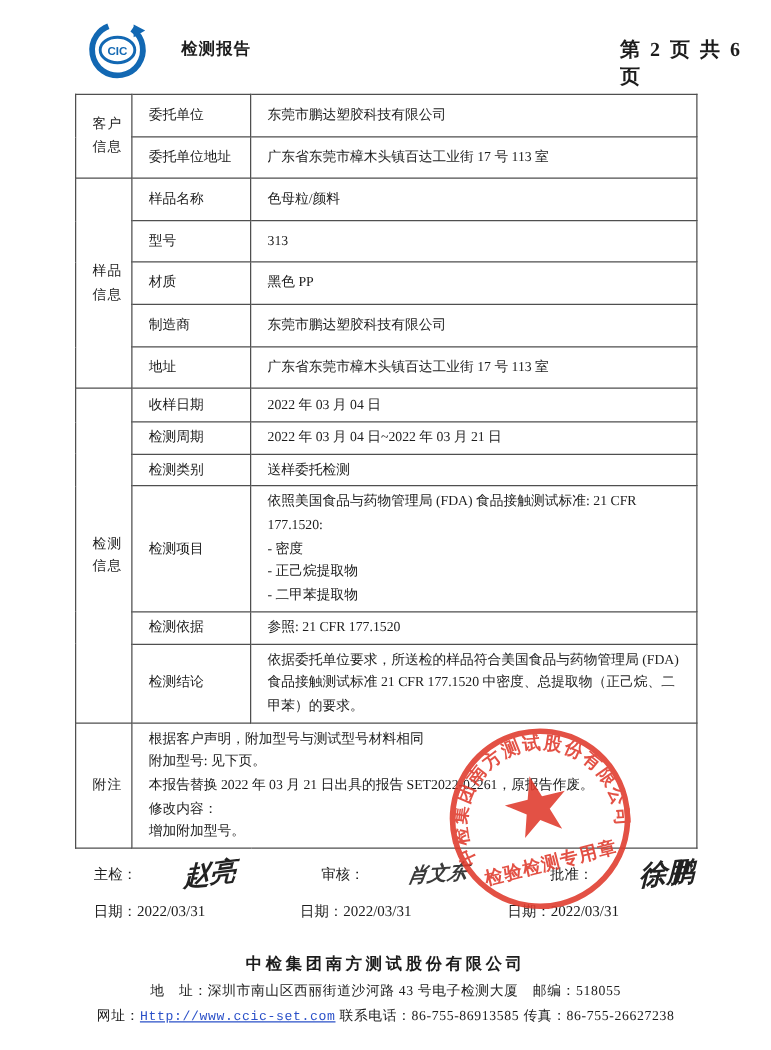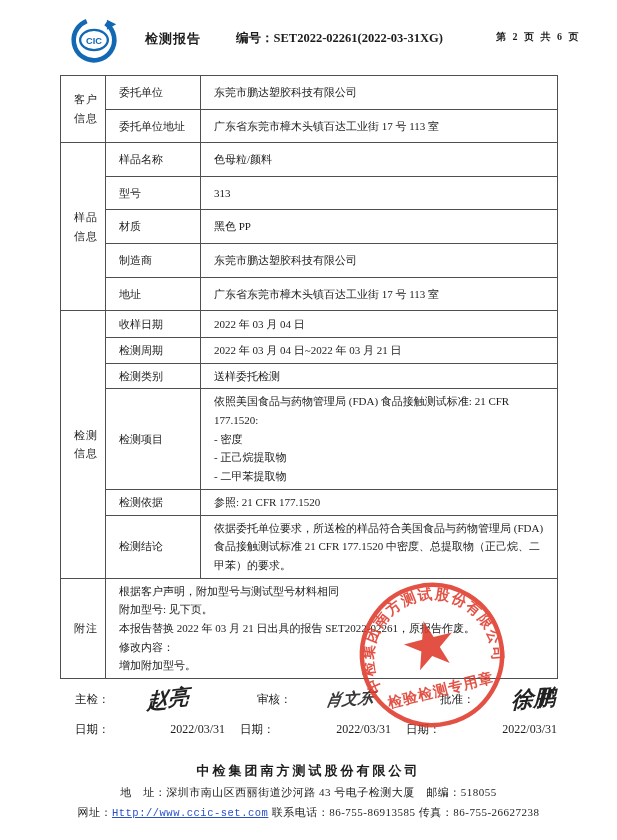--- a/index.html
+++ b/index.html
@@ -17,21 +17,21 @@
   .hdr-title {
     position:absolute; left:145px; top:30px;
     font-size:13px; font-weight:bold; letter-spacing:1px;
   }
   .hdr-no {
     position:absolute; left:236px; top:30px;
     font-size:12.5px; font-weight:bold;
   }
   .hdr-page {
     position:absolute; left:496px; top:30px;
-    font-size:10px; font-weight:bold; letter-spacing:2px;text-align:center;
+    font-size:16px; font-weight:bold; letter-spacing:2px;
   }
 
   
   table.report {
     position:absolute; left:60px; top:75px;
     width:497px; border-collapse:collapse; table-layout:fixed;
   }
   table.report th, table.report td {
     border:1px solid #4f4f4f;
     font-size:11px; font-weight:normal;
@@ -54,21 +54,21 @@
   .sig-label, .date-label { font-size:11.5px; padding-left:15px; white-space:nowrap; }
   .sig-name {
     flex:1; text-align:center;
     font-family:"DejaVu Sans",cursive,sans-serif;
     font-style:italic; font-weight:bold;
     font-size:21px; color:#222;
     transform:rotate(-7deg) skewX(-8deg);
   }
   .sig-name.s2 { font-size:16px; color:#3a3a3a; transform:rotate(-4deg) skewX(-14deg); }
   .sig-name.s3 { font-size:22px; transform:rotate(-5deg) skewX(-6deg); }
-  .date-val { flex:1; text-align:right; font-size:12px; }
+  .date-val { flex:1; text-align:left; font-size:12px; }
 
   
   .stamp {
     position:absolute; left:357px; top:580px;
     width:150px; height:150px;
     transform:rotate(-14deg);
     opacity:0.88; pointer-events:none; z-index:5;
   }
 
   
@@ -85,21 +85,20 @@
 <body>
 
 <div class="header">
   <svg class="logo" width="56" height="48" viewBox="0 0 60 52">
     <circle cx="30" cy="26" r="22" fill="none" stroke="#1268b3" stroke-width="5" stroke-dasharray="116 22" transform="rotate(-55 30 26)"></circle>
     <polygon points="44,4 54,9 44,15" fill="#1268b3"></polygon>
     <ellipse cx="30" cy="26" rx="15" ry="11" fill="#ffffff" stroke="#1268b3" stroke-width="2.5"></ellipse>
     <text x="30" y="30" text-anchor="middle" font-size="10" font-weight="bold" font-family="'Liberation Sans',sans-serif" fill="#1268b3">CIC</text>
   </svg>
   <div class="hdr-title">检测报告</div>
-  <div class="hdr-no"><span>编号：</span><span>SET2022-02261(2022-03-31XG)</span></div>
   <div class="hdr-page">第 2 页 共 6 页</div>
 </div>
 
 <table class="report">
   <colgroup>
       <col style="width:45px">
       <col style="width:95px">
       <col style="width:357px">
     </colgroup>
 

